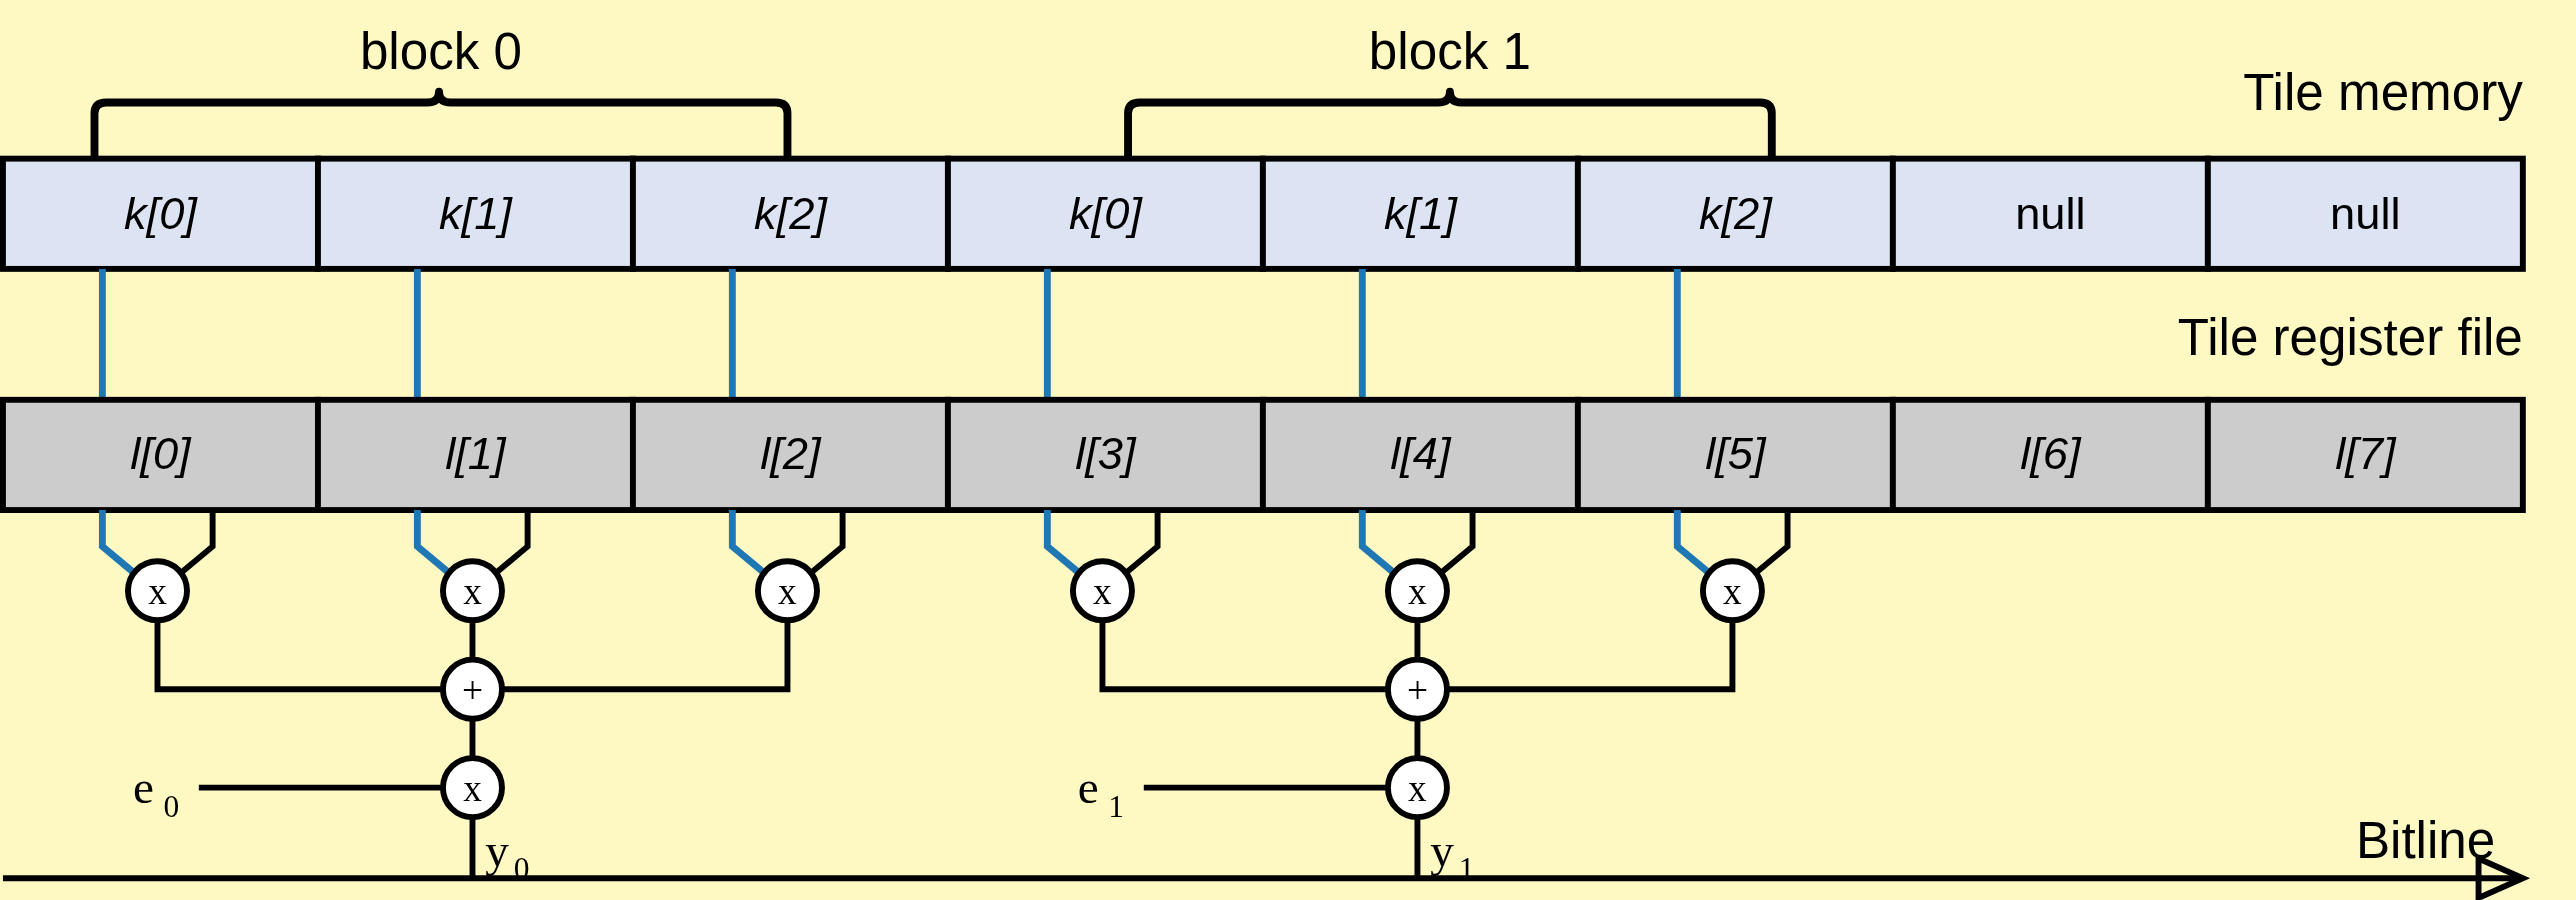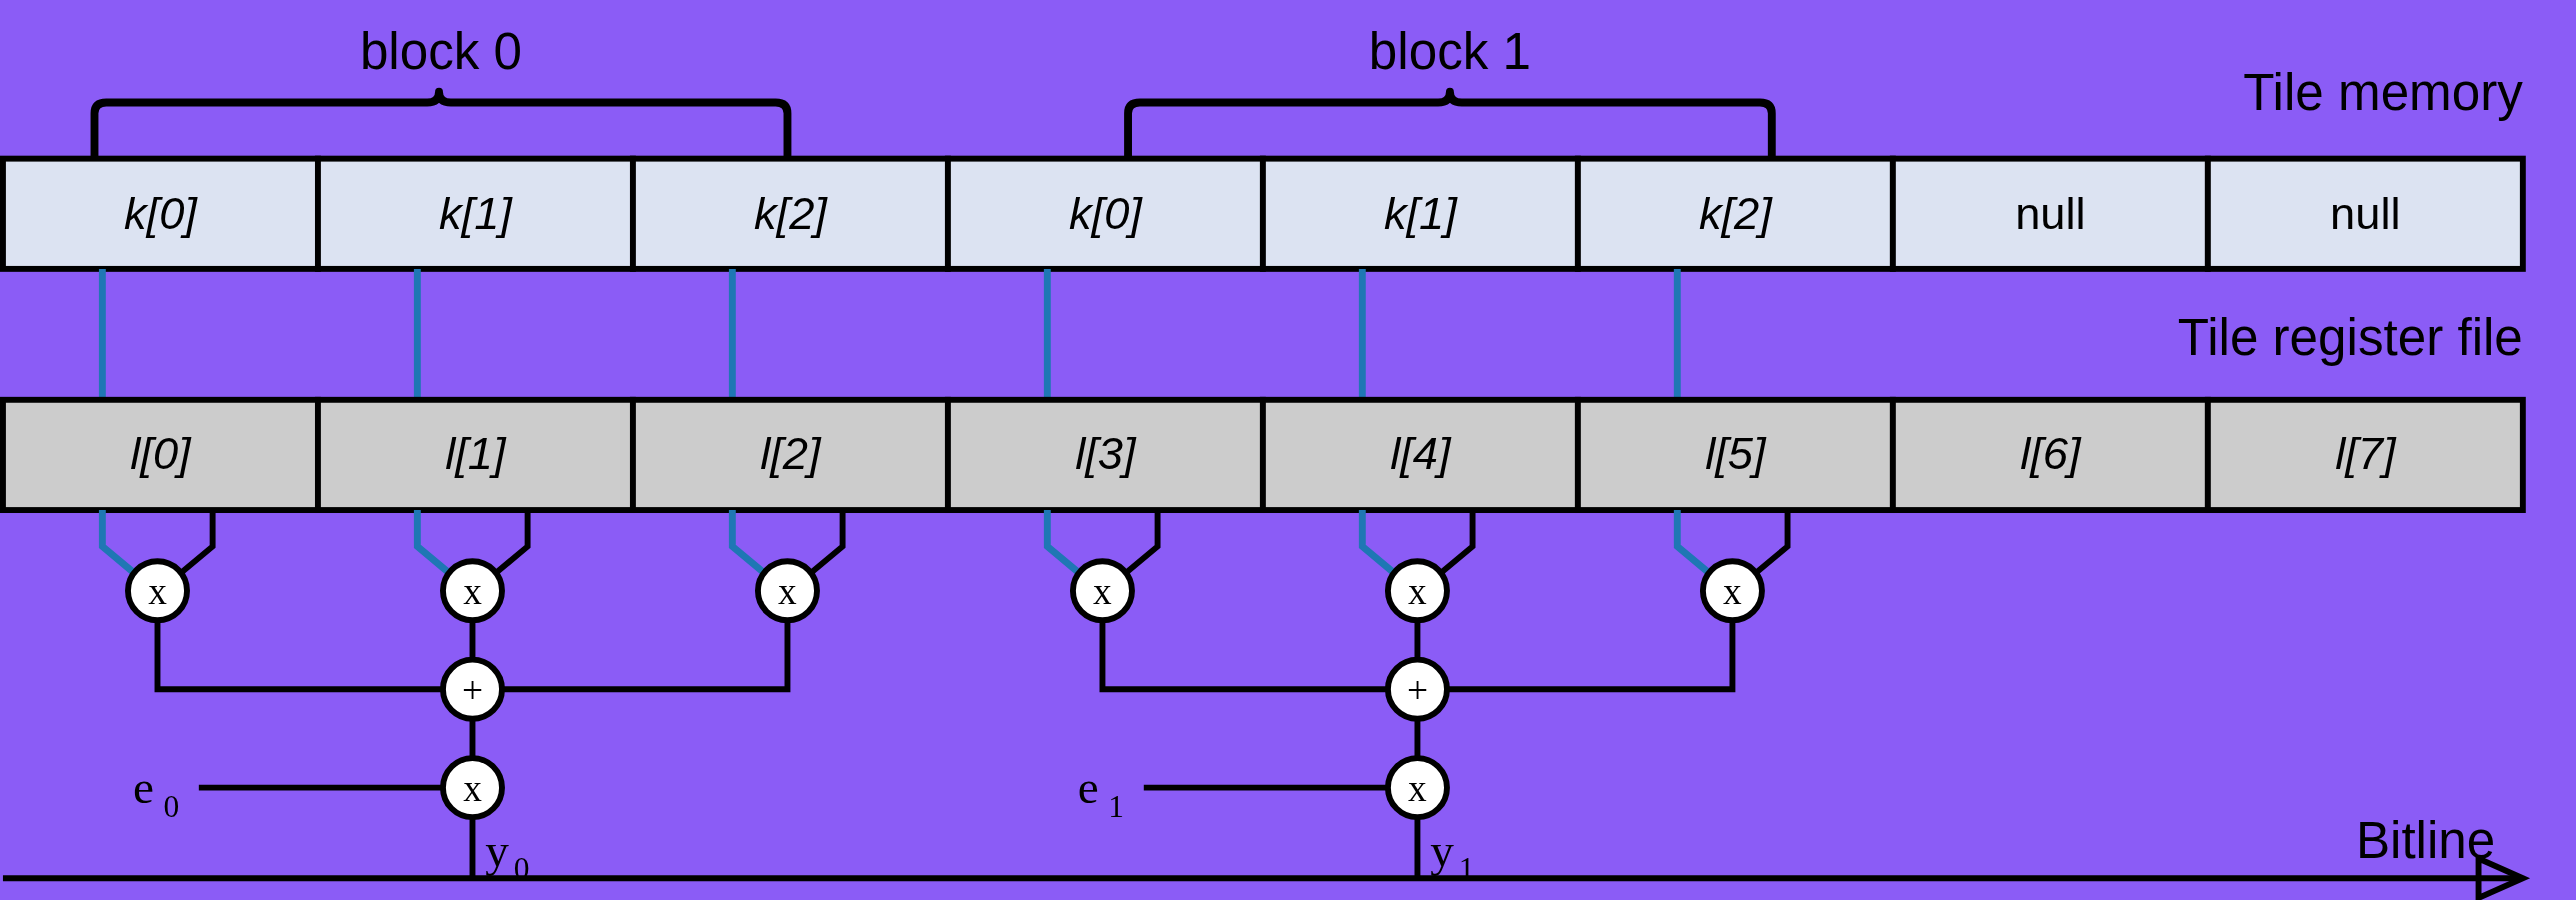--- a/index.html
+++ b/index.html
@@ -1,17 +1,17 @@
 <!DOCTYPE html>
 <html><head>
 <meta charset="utf-8">
 <style>
   html,body{margin:0;padding:0;background:#ffffff;}
   body{width:2576px;height:901px;overflow:hidden;font-family:"Liberation Sans",sans-serif;}
-  #stage{position:relative;width:2576px;height:901px;background:#8b5cf6;}
+  #stage{position:relative;width:2576px;height:901px;background:#fef9c3;}
   svg#diagram{position:absolute;left:0;top:0;width:2576px;height:901px;}
   .cell-text{font-family:"Liberation Sans",sans-serif;font-size:46px;fill:#000;text-anchor:middle;dominant-baseline:middle;}
   .cell-text.ital{font-style:italic;}
   .blocklabel{font-family:"Liberation Sans",sans-serif;font-size:52px;fill:#000;text-anchor:middle;}
   .rowlabel{font-family:"Liberation Sans",sans-serif;font-size:52px;fill:#000;text-anchor:end;}
   .bitlabel{font-family:"Liberation Sans",sans-serif;font-size:52px;fill:#000;text-anchor:end;}
   .oplabel{font-family:"Liberation Serif",serif;font-size:38px;fill:#000;text-anchor:middle;dominant-baseline:central;}
   .serif-lab{font-family:"Liberation Serif",serif;font-size:48px;fill:#000;}
   .serif-sub{font-family:"Liberation Serif",serif;font-size:32px;fill:#000;}
   .wire{stroke:#000;stroke-width:6;fill:none;stroke-linecap:butt;}

